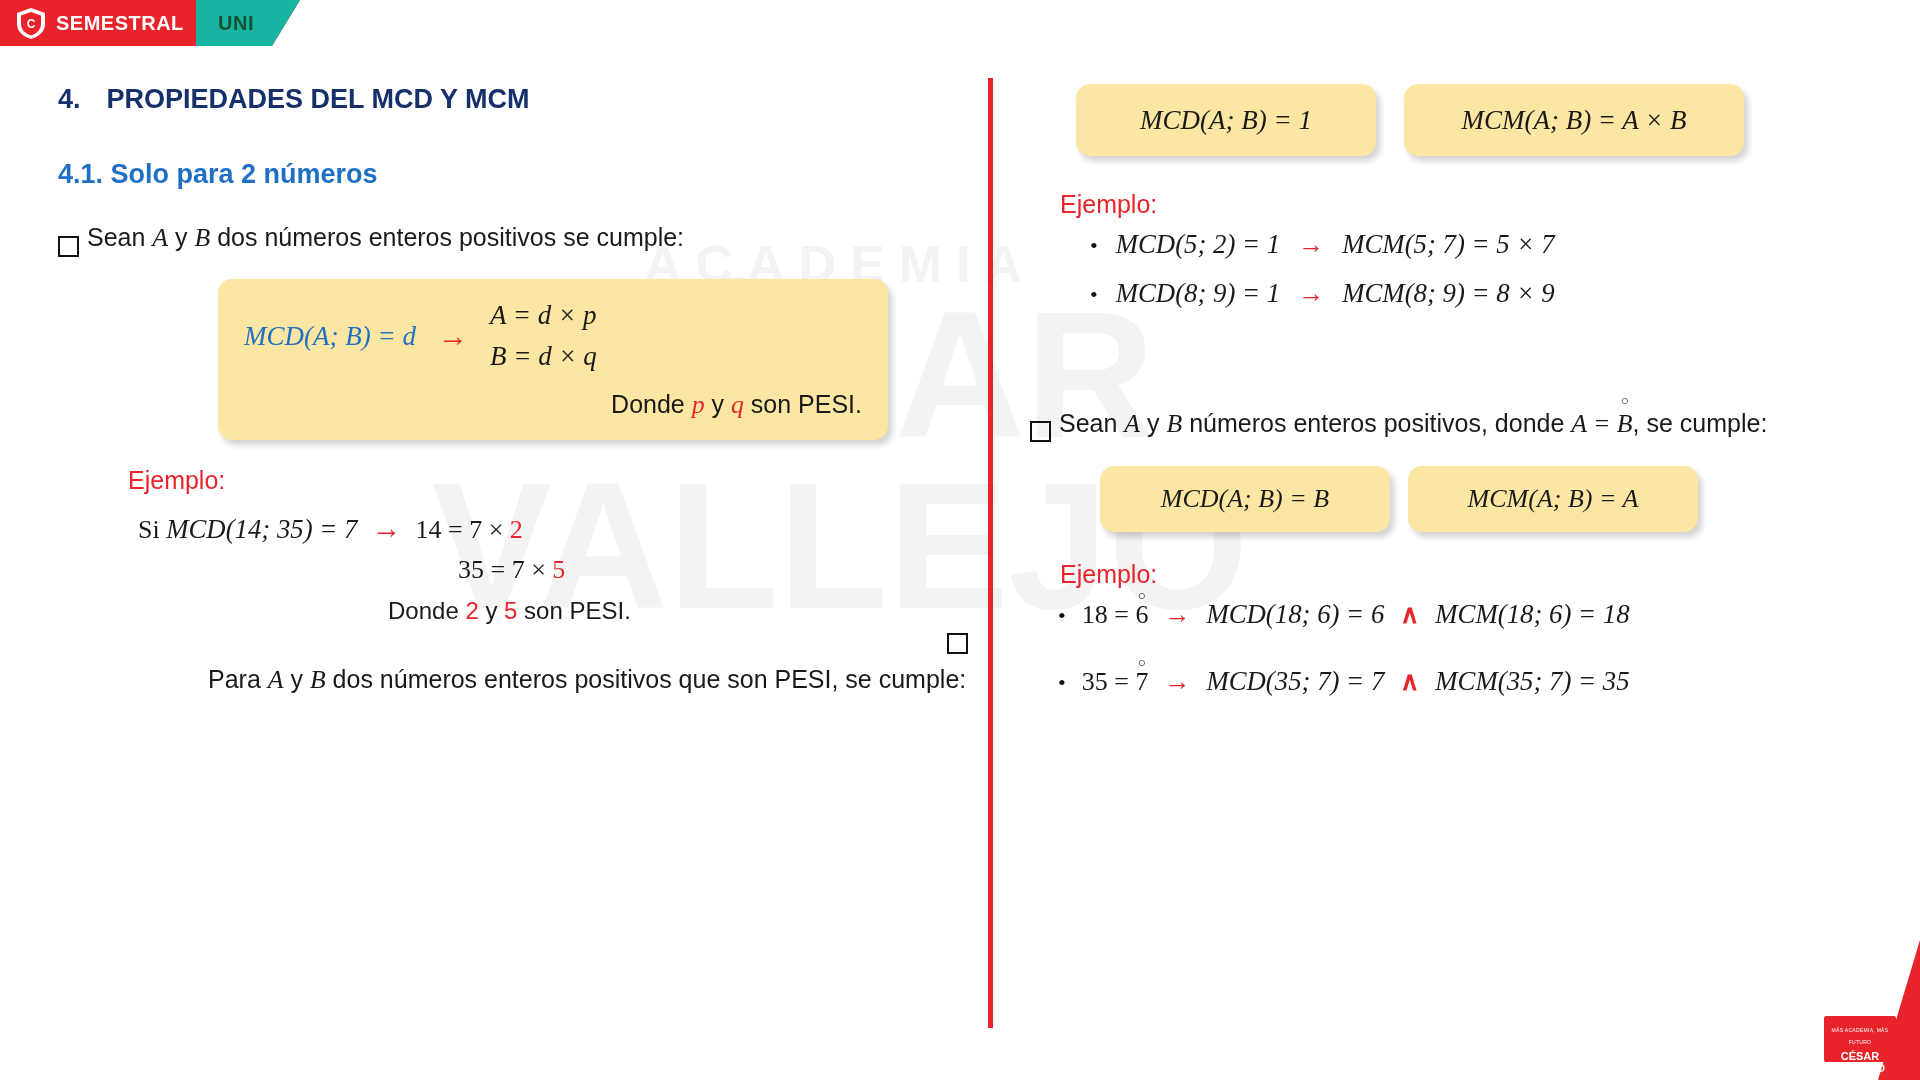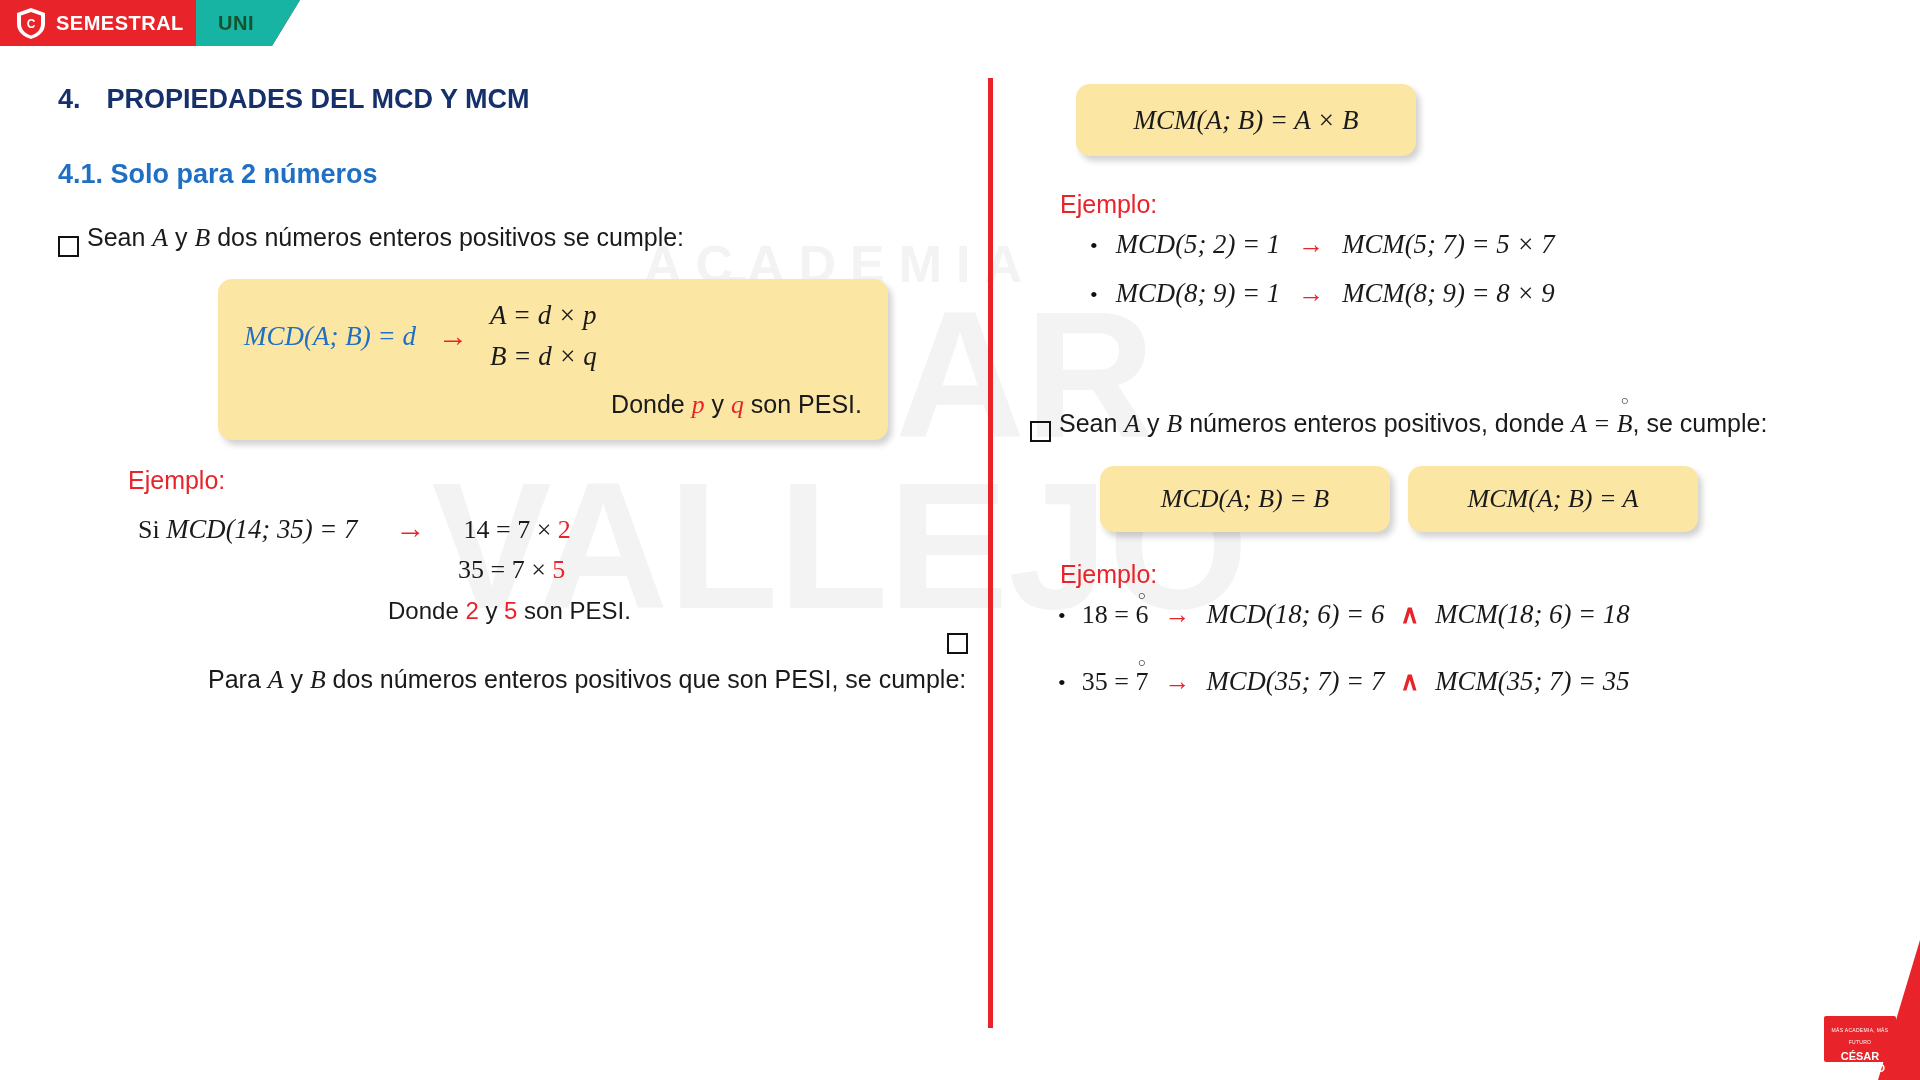--- a/index.html
+++ b/index.html
@@ -270,21 +270,21 @@
   }
 
   .example-left {
     margin-left: 80px;
     font-size: 26px;
     font-family: "Liberation Serif", serif;
   }
   .ex-row {
     display: flex;
     align-items: baseline;
-    gap: 38px;
+    gap: 14px;
     margin-bottom: 10px;
   }
   .ex-eq2 {
     margin-left: 320px;
   }
   .donde2 {
     margin-left: 250px;
     font-family: "Liberation Sans", sans-serif;
     font-size: 24px;
     margin-top: 12px;
@@ -469,20 +469,21 @@
     <div class="bullet-text">
       <span>Para </span><span class="mi">A</span><span> y </span><span class="mi">B</span><span> dos números enteros positivos que son PESI, se cumple:</span>
     </div>
   </div>
 
 </div>
 
 <div class="col-right">
 
   <div class="boxrow">
+    <div class="ybox box-r1">MCD(A; B)  =  1</div>
     <div class="ybox box-r2">MCM(A; B) =  A × B</div>
   </div>
 
   <div class="ejemplo-r" style="margin-top:34px;">Ejemplo:</div>
 
   <div class="dot-list">
     <div class="dot-row">
       <span class="dot">•</span>
       <span class="mi">MCD(5; 2)  =  1</span>
       <span class="arrow-r">→</span>

